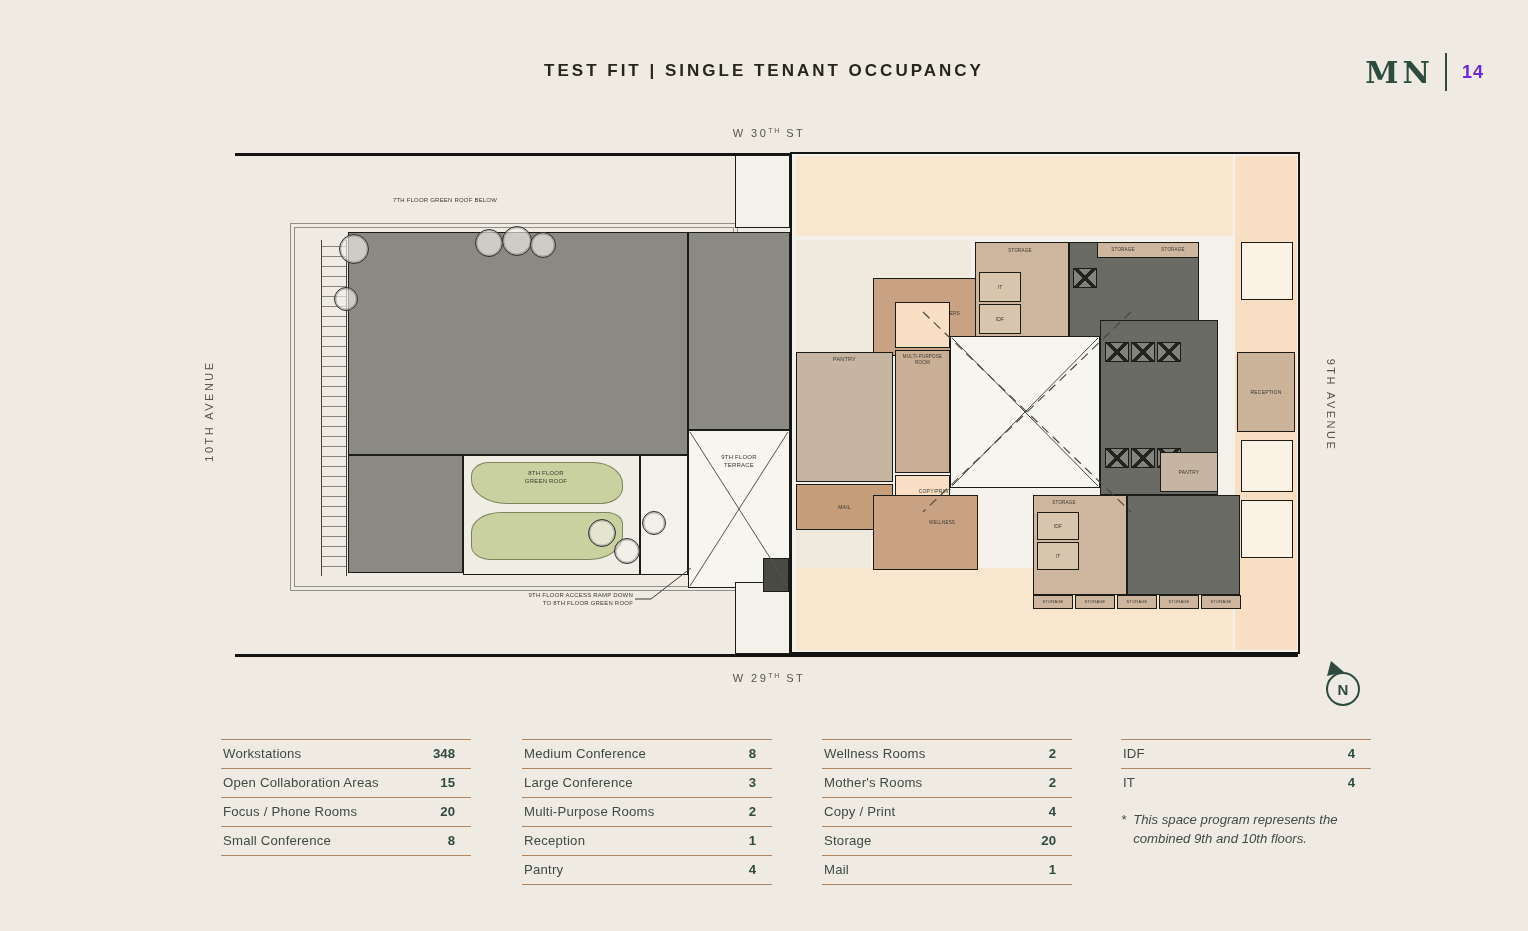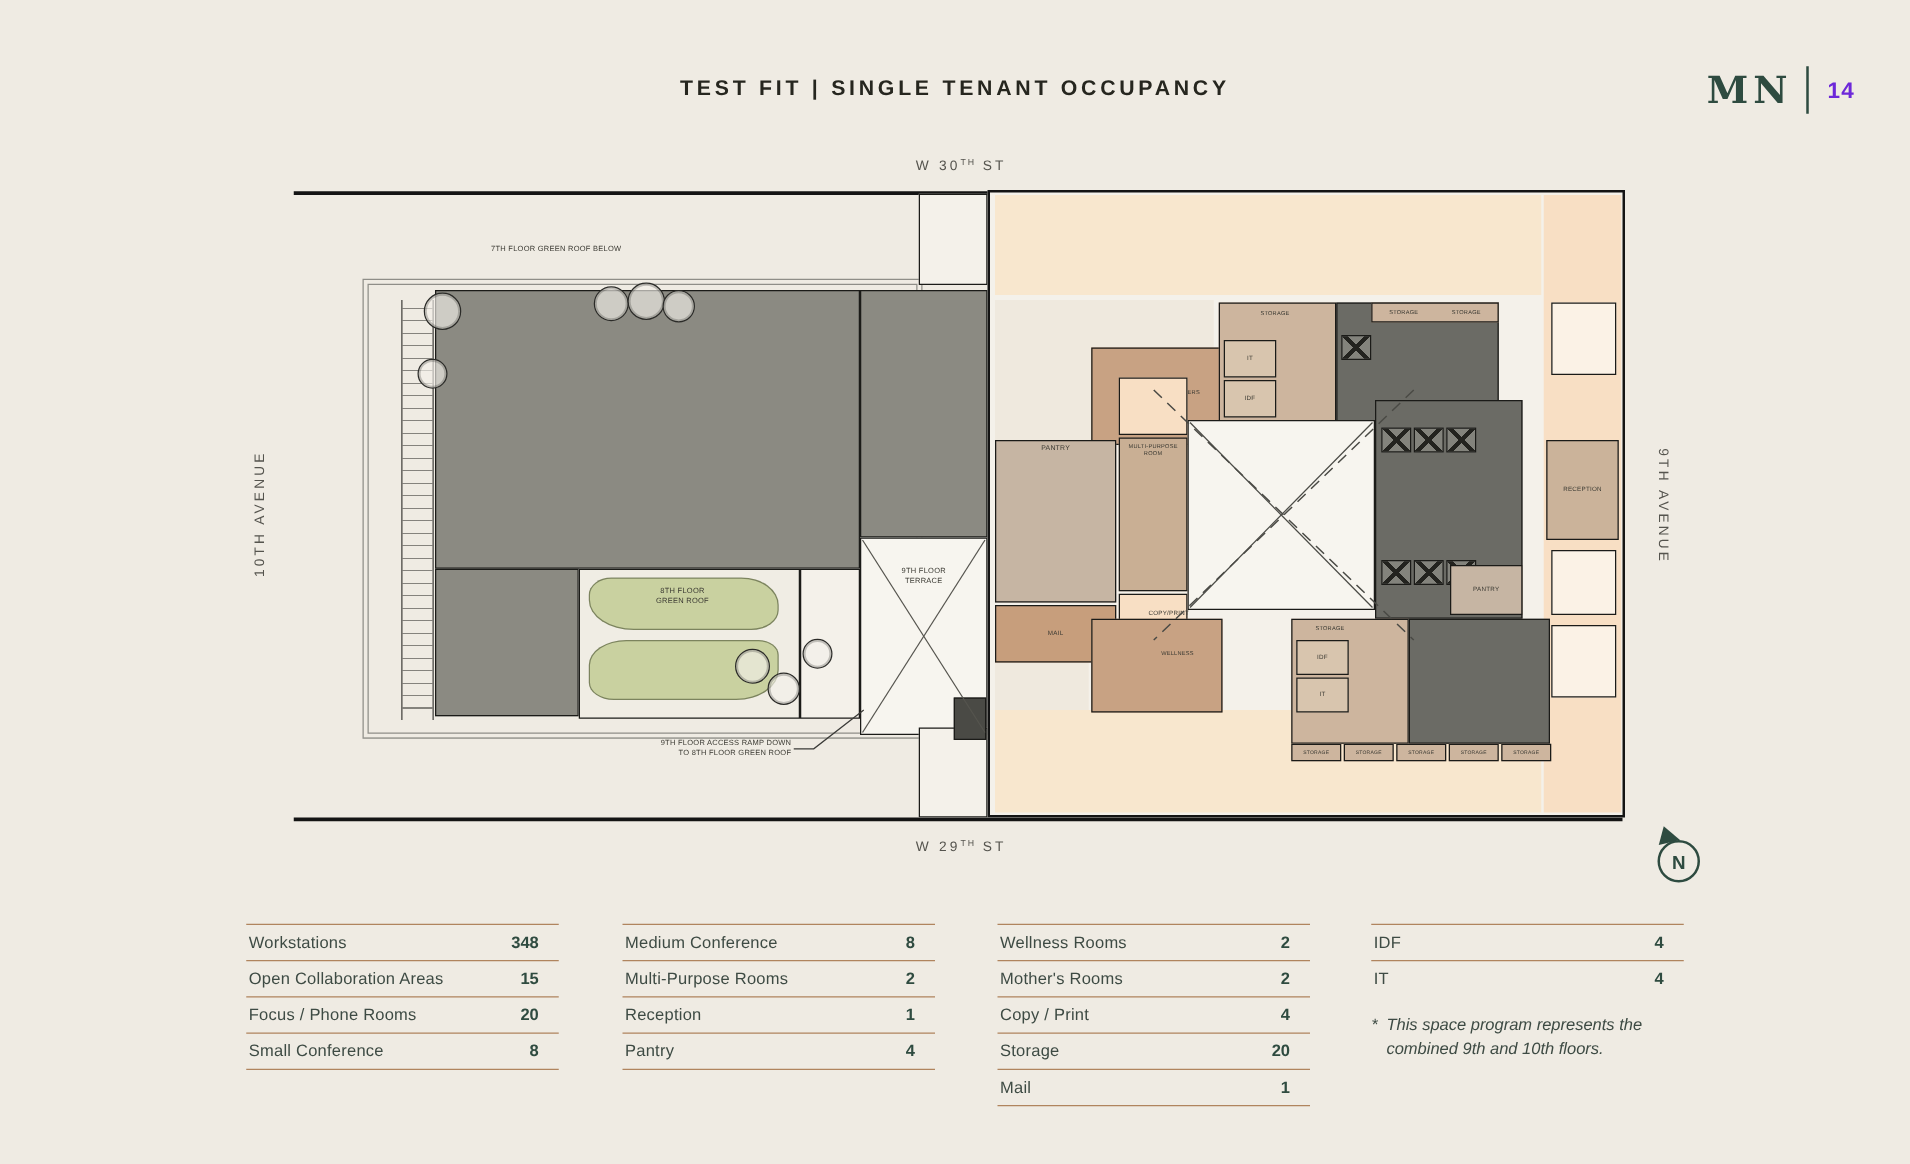--- a/index.html
+++ b/index.html
@@ -62,21 +62,21 @@
     background-image:linear-gradient(45deg, transparent 44%, #23231f 44% 56%, transparent 56%),
                      linear-gradient(135deg, transparent 44%, #23231f 44% 56%, transparent 56%);
     border:1.2px solid #1b1b18;}
   .tree{position:absolute;border:1.5px solid #2b2b28;border-radius:50%;
     background:rgba(243,240,233,.65);box-shadow:inset 0 0 0 1.5px rgba(43,43,40,.25);}
   .plansvg{position:absolute;inset:0;pointer-events:none;}
   
   .compass{position:absolute;left:1318px;top:658px;width:50px;height:54px;}
   
   .legend{position:absolute;left:197px;top:739px;width:1150px;}
-  .legend .col{position:absolute;top:0;width:250px;}
+  .legend .col{position:absolute;top:0;width:250px;margin-left:24px;}
   .legend .row{
     display:flex;justify-content:space-between;align-items:baseline;
     border-top:1px solid #B0845E;padding:6px 2px 7px 2px;
   }
   .legend .row:last-child{border-bottom:1px solid #B0845E;}
   .legend .lab{font-size:13.2px;color:#3E4B44;letter-spacing:.2px;}
   .legend .val{font-size:13.2px;font-weight:bold;color:#2F4B40;padding-right:14px;}
   .footnote{
     margin-top:13px;display:flex;gap:7px;font-style:italic;
     font-size:13.2px;line-height:1.45;color:#3E4B44;width:250px;
@@ -276,20 +276,24 @@
         <span class="lab">Small Conference</span>
         <span class="val">8</span>
       </div>
     </div>
     <div class="col" style="left: 301px;">
       <div class="row">
         <span class="lab">Medium Conference</span>
         <span class="val">8</span>
       </div>
       <div class="row">
+        <span class="lab">Large Conference</span>
+        <span class="val">3</span>
+      </div>
+      <div class="row">
         <span class="lab">Multi-Purpose Rooms</span>
         <span class="val">2</span>
       </div>
       <div class="row">
         <span class="lab">Reception</span>
         <span class="val">1</span>
       </div>
       <div class="row">
         <span class="lab">Pantry</span>
         <span class="val">4</span>

